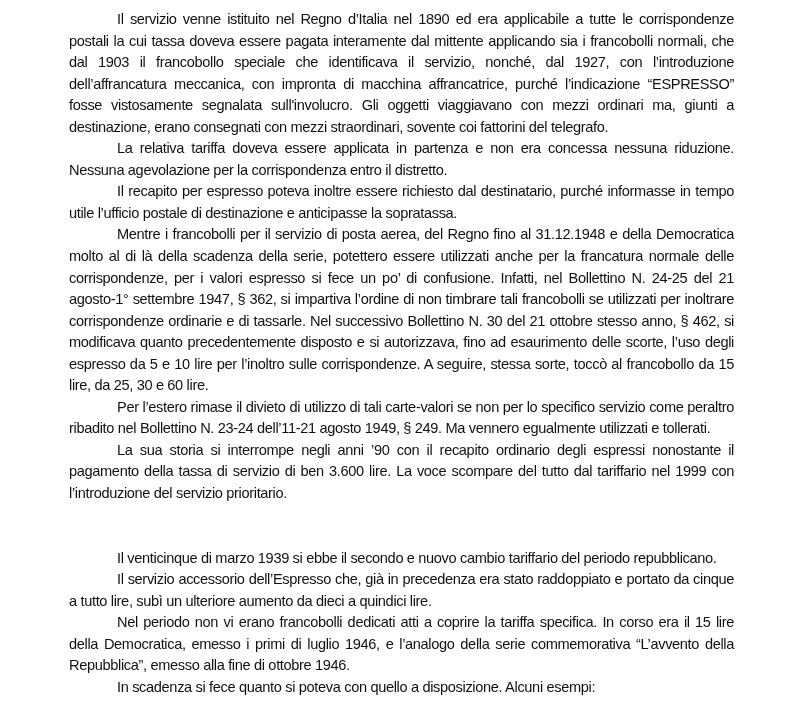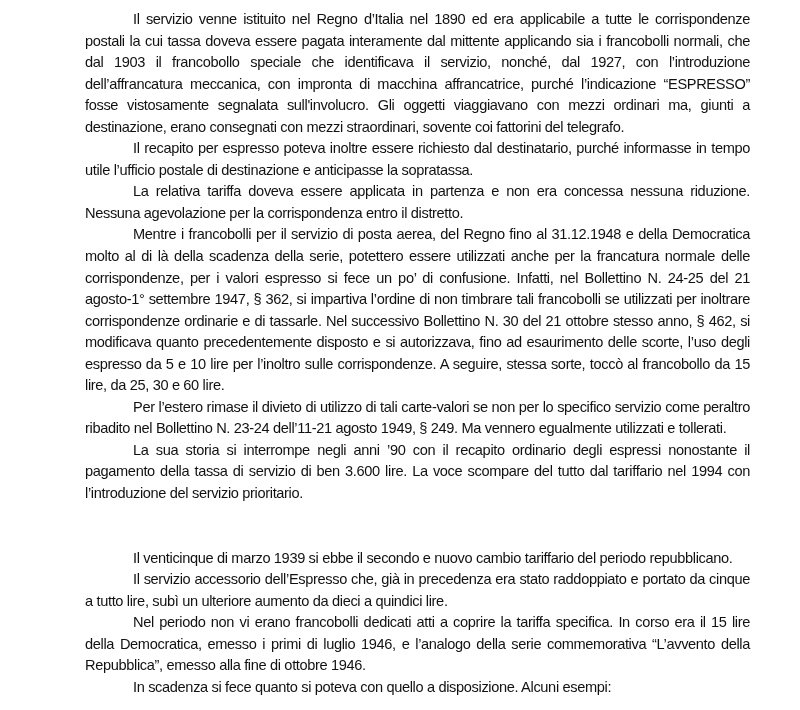--- a/index.html
+++ b/index.html
@@ -1,19 +1,19 @@
 <!DOCTYPE html>
 <html><head>
 <meta charset="utf-8">
 <style>
   html, body { margin: 0; padding: 0; background: #ffffff; }
   body { width: 800px; height: 710px; overflow: hidden; position: relative; }
   .page {
     position: absolute;
-    left: 85px;
+    left: 69px;
     top: 9px;
     width: 665px;
     font-family: "Liberation Sans Narrow", "Liberation Sans", sans-serif;
     font-size: 14.6px;
     line-height: 21.55px;
     color: #111111;
     letter-spacing: -0.35px;
   }
   .para {
     margin: 0;
@@ -21,25 +21,25 @@
     text-align: justify;
   }
   .gap { height: 43px; }
 </style>
 </head>
 <body>
 
 <div class="page">
   <div>
     <p class="para">Il servizio venne istituito nel Regno d’Italia nel 1890 ed era applicabile a tutte le corrispondenze postali la cui tassa doveva essere pagata interamente dal mittente applicando sia i francobolli normali, che dal 1903 il francobollo speciale che identificava il servizio, nonché, dal 1927, con l’introduzione dell’affrancatura meccanica, con impronta di macchina affrancatrice, purché l’indicazione “ESPRESSO” fosse vistosamente segnalata sull'involucro. Gli oggetti viaggiavano con mezzi ordinari ma, giunti a destinazione, erano consegnati con mezzi straordinari, sovente coi fattorini del telegrafo.</p>
+    <p class="para">La relativa tariffa doveva essere applicata in partenza e non era concessa nessuna riduzione. Nessuna agevolazione per la corrispondenza entro il distretto.</p>
     <p class="para">Il recapito per espresso poteva inoltre essere richiesto dal destinatario, purché informasse in tempo utile l’ufficio postale di destinazione e anticipasse la sopratassa.</p>
-    <p class="para">La relativa tariffa doveva essere applicata in partenza e non era concessa nessuna riduzione. Nessuna agevolazione per la corrispondenza entro il distretto.</p>
     <p class="para">Mentre i francobolli per il servizio di posta aerea, del Regno fino al 31.12.1948 e della Democratica molto al di là della scadenza della serie, potettero essere utilizzati anche per la francatura normale delle corrispondenze, per i valori espresso si fece un po’ di confusione. Infatti, nel Bollettino N. 24-25 del 21 agosto-1° settembre 1947, § 362, si impartiva l’ordine di non timbrare tali francobolli se utilizzati per inoltrare corrispondenze ordinarie e di tassarle. Nel successivo Bollettino N. 30 del 21 ottobre stesso anno, § 462, si modificava quanto precedentemente disposto e si autorizzava, fino ad esaurimento delle scorte, l’uso degli espresso da 5 e 10 lire per l’inoltro sulle corrispondenze. A seguire, stessa sorte, toccò al francobollo da 15 lire, da 25, 30 e 60 lire.</p>
     <p class="para">Per l’estero rimase il divieto di utilizzo di tali carte-valori se non per lo specifico servizio come peraltro ribadito nel Bollettino N. 23-24 dell’11-21 agosto 1949, § 249. Ma vennero egualmente utilizzati e tollerati.</p>
-    <p class="para">La sua storia si interrompe negli anni ’90 con il recapito ordinario degli espressi nonostante il pagamento della tassa di servizio di ben 3.600 lire. La voce scompare del tutto dal tariffario nel 1994 con l’introduzione del servizio prioritario.</p>
+    <p class="para">La sua storia si interrompe negli anni ’90 con il recapito ordinario degli espressi nonostante il pagamento della tassa di servizio di ben 3.600 lire. La voce scompare del tutto dal tariffario nel 1999 con l’introduzione del servizio prioritario.</p>
   </div>
 
   <div class="gap"></div>
 
   <div>
     <p class="para">Il venticinque di marzo 1939 si ebbe il secondo e nuovo cambio tariffario del periodo repubblicano.</p>
     <p class="para">Il servizio accessorio dell’Espresso che, già in precedenza era stato raddoppiato e portato da cinque a tutto lire, subì un ulteriore aumento da dieci a quindici lire.</p>
     <p class="para">Nel periodo non vi erano francobolli dedicati atti a coprire la tariffa specifica. In corso era il 15 lire della Democratica, emesso i primi di luglio 1946, e l’analogo della serie commemorativa “L’avvento della Repubblica”, emesso alla fine di ottobre 1946.</p>
     <p class="para">In scadenza si fece quanto si poteva con quello a disposizione. Alcuni esempi:</p>
   </div>

